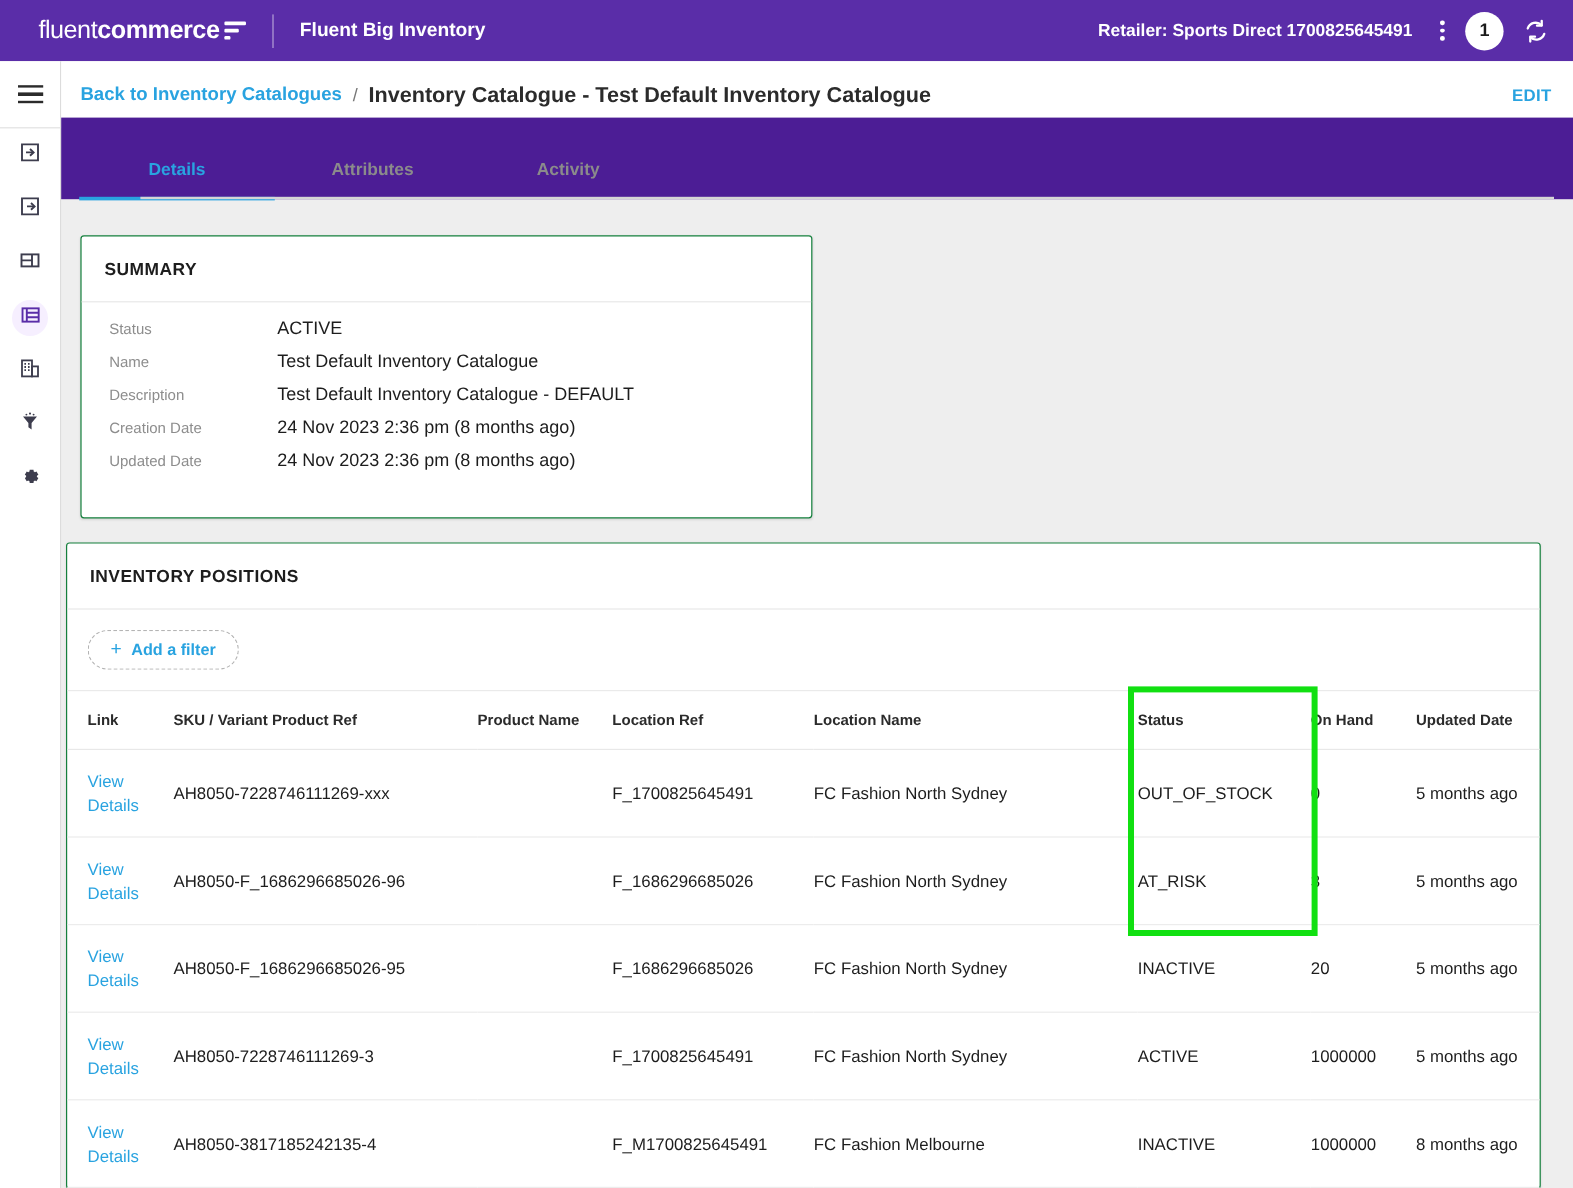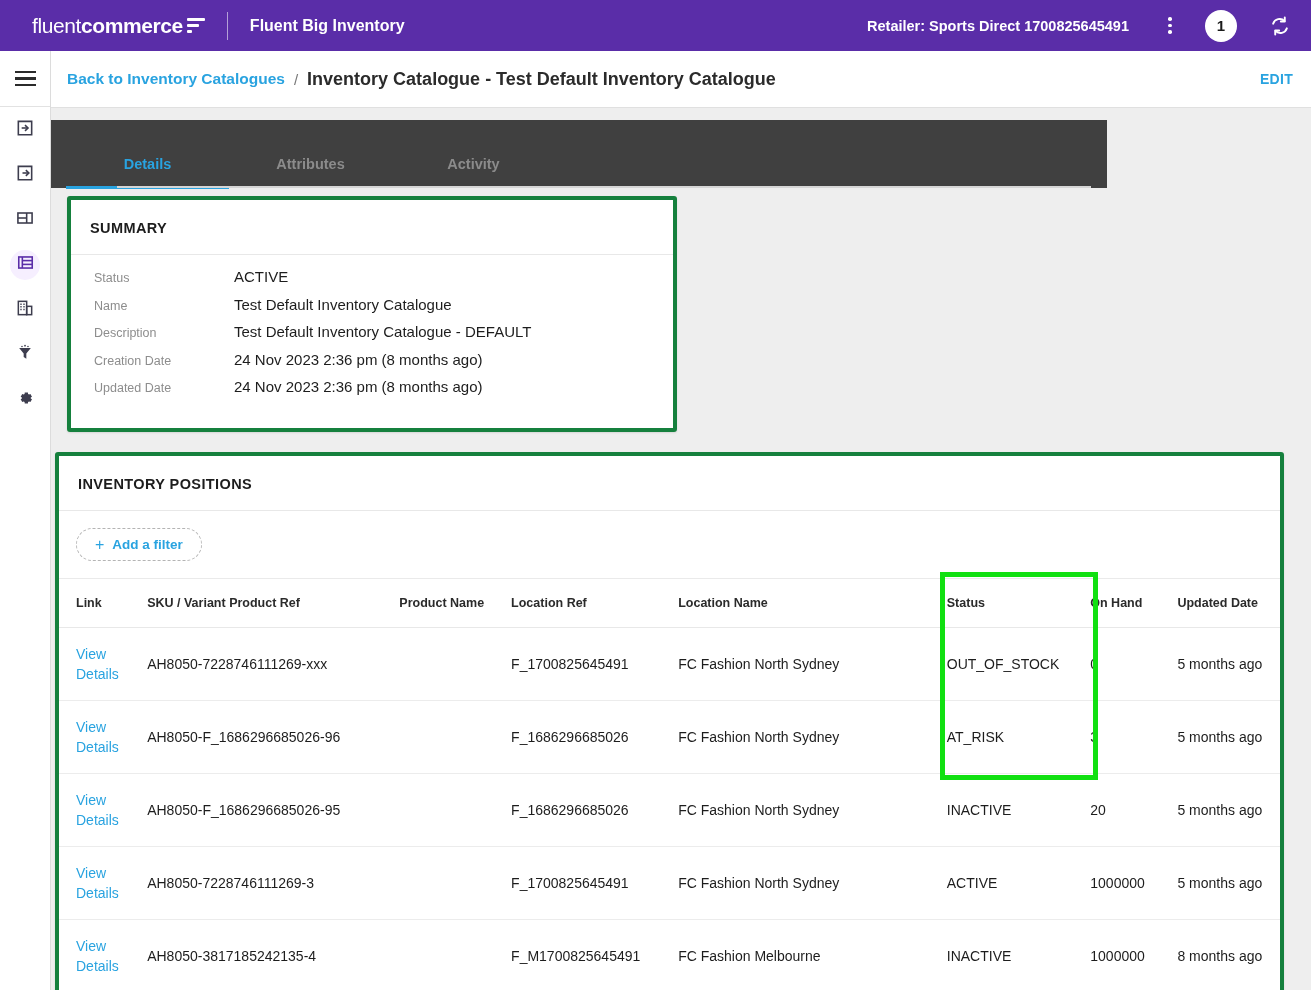--- a/index.html
+++ b/index.html
@@ -27,21 +27,21 @@
   .logo-mark i { display: block; background: #fff; height: 3px; border-radius: 1px; }
   .logo-mark i:nth-child(1) { width: 18px; }
   .logo-mark i:nth-child(2) { width: 12px; }
   .logo-mark i:nth-child(3) { width: 5px; }
   .topbar-sep {
     width: 1px; height: 28px; background: rgba(255,255,255,.55);
     margin: 0 22px;
   }
   .app-title { color: #fff; font-size: 16px; font-weight: 700; }
   .topbar-right {
-    margin-left: auto; display: flex; align-items: center; gap: 16px;
+    margin-left: auto; display: flex; align-items: center; gap: 0px;
     padding-right: 14px;
   }
   .retailer { color: #fff; font-size: 14.5px; font-weight: 700; }
   .kebab {
     width: 26px; height: 30px; margin-left: 12px;
     display: flex; flex-direction: column; align-items: center;
     justify-content: center; gap: 3px; cursor: pointer;
   }
   .kebab span { width: 3.5px; height: 3.5px; border-radius: 50%; background: #fff; display: block; }
   .badge {
@@ -87,41 +87,41 @@
   .crumb-link { color: #29a3e0; font-size: 15.5px; font-weight: 700; cursor: pointer; }
   .crumb-sep { color: #777; font-size: 15px; margin: 0 9px; }
   .crumb-cur { color: #2b2b2b; font-size: 18px; font-weight: 700; }
   .edit-btn {
     margin-left: auto; color: #29a3e0; font-size: 14px; font-weight: 700;
     letter-spacing: .3px; cursor: pointer; padding-right: 2px;
   }
 
   
   .tabsrow {
-    position: absolute; top: 120px; left: 51px;
-    width: 1056px; height: 68px; background: #404040;
+    position: absolute; top: 98px; left: 51px;
+    width: 1260px; height: 68px; background: #4c1d95;
   }
   .tabs { display: flex; height: 100%; padding-left: 15px; align-items: flex-end; }
   .tab {
     width: 163px; text-align: center; font-size: 14.5px; font-weight: 700;
     color: #8b8b8b; padding-bottom: 16px; cursor: pointer; position: relative;
   }
   .tab.active { color: #29a3e0; }
   .tab.active::after {
     content: ""; position: absolute; left: 0; right: 0; bottom: -1px;
     height: 3px; background: #29a3e0;
   }
   .tabs-underline {
     position: absolute; left: 66px; right: 16px; bottom: 0;
     height: 2px; background: #d5d5d5;
   }
 
   
   .card {
-    background: #fff; border: 4px solid #15803d; border-radius: 3px;
+    background: #fff; border: 1px solid #15803d; border-radius: 3px;
     box-shadow: 0 1px 2px rgba(0,0,0,.10);
   }
   .card-head {
     font-size: 14.5px; font-weight: 700; color: #1d1d1d;
     letter-spacing: .4px; padding: 20px 0 18px 19px;
     border-bottom: 1px solid #e8e8e8;
   }
 
   .summary-card {
     position: absolute; left: 67px; top: 196px;

